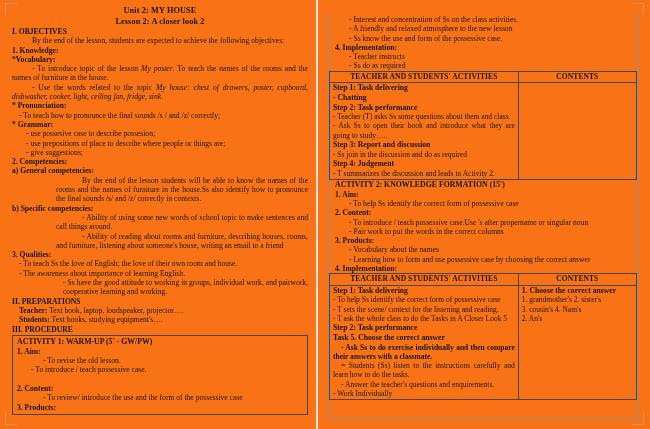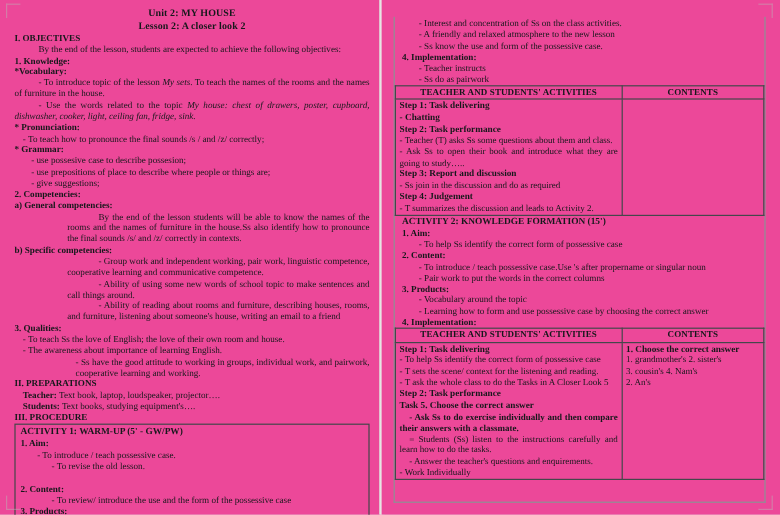--- a/index.html
+++ b/index.html
@@ -3,21 +3,21 @@
 <meta charset="utf-8">
 <style>
   html,body{margin:0;padding:0;}
   body{
     width:650px;height:429px;overflow:hidden;
     background:#e9e9e7;
     font-family:"Liberation Serif","DejaVu Serif",serif;
     color:#16181b;
   }
   .spread{position:relative;width:650px;height:429px;display:flex;}
-  .page{position:relative;background:#ec4899;box-sizing:border-box;}
+  .page{position:relative;background:#f97316;box-sizing:border-box;}
   .page-left{width:318px;height:429px;padding:6px 9px 0 12px;border-right:1px solid #d8d8d6;}
   .page-right{width:332px;height:429px;padding:6px 12px 0 10px;}
   .page-right .inner{
     box-sizing:border-box;height:405px;
     border:1.4px solid #8e9095;border-top:none;border-bottom:1.4px solid #8e9095;
     padding:0;
   }
 
   
   .crop{position:absolute;width:12px;height:12px;opacity:.45;}
@@ -77,56 +77,55 @@
       </div>
 
     <div class="ttl">Unit 2: MY HOUSE</div>
     <div class="ttl">Lesson 2:  A closer look 2</div>
 
     <div class="hd">I. OBJECTIVES</div>
     <div class="ln fi">By the end of the lesson, students are expected to achieve the following objectives:</div>
     <div class="hd">1. Knowledge:</div>
     <div class="hd">*Vocabulary:</div>
 
-    <div class="ln fi"><span>- To introduce topic of the lesson </span><em>My sets</em><span>. To teach the names of the rooms and the names of furniture in the house.</span></div>
+    <div class="ln fi"><span>- To introduce topic of the lesson </span><em>My poster</em><span>. To teach the names of the rooms and the names of furniture in the house.</span></div>
 
     <div class="ln fi"><span>- Use the words related to the topic </span><em>My house: chest of drawers, poster, cupboard, dishwasher, cooker, light, ceiling fan, fridge, sink</em><span>.</span></div>
 
     <div class="hd">* Pronunciation:</div>
     <div class="ln i1">- To teach how to pronounce the final sounds /s / and /z/ correctly;</div>
     <div class="hd">* Grammar:</div>
     <div class="ln i2">- use possesive case to describe possesion;</div>
     <div class="ln i2">- use prepositions of place to describe where people or things are;</div>
     <div class="ln i2">- give suggestions;</div>
 
     <div class="hd">2. Competencies:</div>
     <div class="hd">a) General competencies:</div>
     <div class="ln j" style="text-indent:26px;">By the end of the lesson students will be able to know the names of the rooms and the names of furniture in the house.Ss also identify how to pronounce the final sounds /s/ and /z/ correctly in contexts.</div>
 
     <div class="hd">b) Specific competencies:</div>
-    <div class="ln j" style="text-indent:26px;">- Group work and independent working, pair work, linguistic competence, cooperative learning and communicative competence.</div>
     <div class="ln j" style="text-indent:26px;">- Ability of using some new words of school topic to make sentences and call things around.</div>
     <div class="ln j" style="text-indent:26px;">- Ability of reading about rooms and furniture, describing houses, rooms, and furniture, listening about someone's house, writing an email to a friend</div>
 
     <div class="hd">3. Qualities:</div>
     <div class="ln i1">- To teach Ss the love of English; the love of their own room and house.</div>
     <div class="ln i1">- The awareness about importance of learning English.</div>
     <div class="ln j i1">- Ss have the good attitude to working in groups, individual work, and pairwork, cooperative learning and working.</div>
 
     <div class="hd">II. PREPARATIONS</div>
     <div class="ln i1"><b>Teacher:</b><span> Text book, laptop, loudspeaker, projector….</span></div>
     <div class="ln i1"><b>Students:</b><span> Text books, studying equipment's….</span></div>
 
     <div class="hd">III. PROCEDURE</div>
 
     <div class="abox">
       <div class="atitle">ACTIVITY 1: WARM-UP    (5' - GW/PW)</div>
       <div class="hd">1. Aim:</div>
+      <div class="ln i3">- To revise the old lesson.</div>
       <div class="ln i2">- To introduce / teach possessive case.</div>
-      <div class="ln i3">- To revise the old lesson.</div>
       <div class="ln">&nbsp;</div>
       <div class="hd">2. Content:</div>
       <div class="ln i3">- To review/ introduce the use and the form of the possessive case</div>
       <div class="hd">3. Products:</div>
     </div>
   </div>
 
   <div class="seam"></div>
 
   <div class="page page-right">
@@ -142,21 +141,21 @@
 
     <div style="height:8px;"></div>
 
     <div class="inner">
       <div style="padding:1px 4px 0 6px;">
         <div class="ln i2">- Interest and concentration of Ss on the class activities.</div>
         <div class="ln i2">- A friendly and relaxed atmosphere to the new lesson</div>
         <div class="ln i2">- Ss know the use and form of the possessive case.</div>
         <div class="hd">4. Implementation:</div>
         <div class="ln i2">- Teacher instructs</div>
-        <div class="ln i2">- Ss do as pairwork</div>
+        <div class="ln i2">- Ss do as required</div>
       </div>
 
       <table class="tbl">
         <tbody>
             <tr>
           <th class="col-a">TEACHER AND STUDENTS' ACTIVITIES</th>
           <th class="col-b">CONTENTS</th>
         </tr>
         <tr>
           <td class="cell">
@@ -176,21 +175,21 @@
         </table>
 
       <div style="padding:0 4px 0 6px;">
         <div class="atitle" style="font-weight:bold;font-size:7.8px;line-height:9.8px;">ACTIVITY 2: KNOWLEDGE FORMATION (15')</div>
         <div class="hd">1. Aim:</div>
         <div class="ln i2">- To help Ss identify the correct form of possessive case</div>
         <div class="hd">2. Content:</div>
         <div class="ln i2">- To introduce / teach possessive case.Use 's after propername or singular noun</div>
         <div class="ln i2">- Pair work to put the words in the correct columns</div>
         <div class="hd">3. Products:</div>
-        <div class="ln i2">- Vocabulary around the topic</div>
+        <div class="ln i2">- Vocabulary about the names</div>
         <div class="ln i2">- Learning how to form and use possessive case by choosing the correct answer</div>
         <div class="hd">4. Implementation:</div>
       </div>
 
       <table class="tbl">
         <tbody>
             <tr>
           <th class="col-a">TEACHER AND STUDENTS' ACTIVITIES</th>
           <th class="col-b">CONTENTS</th>
         </tr>

